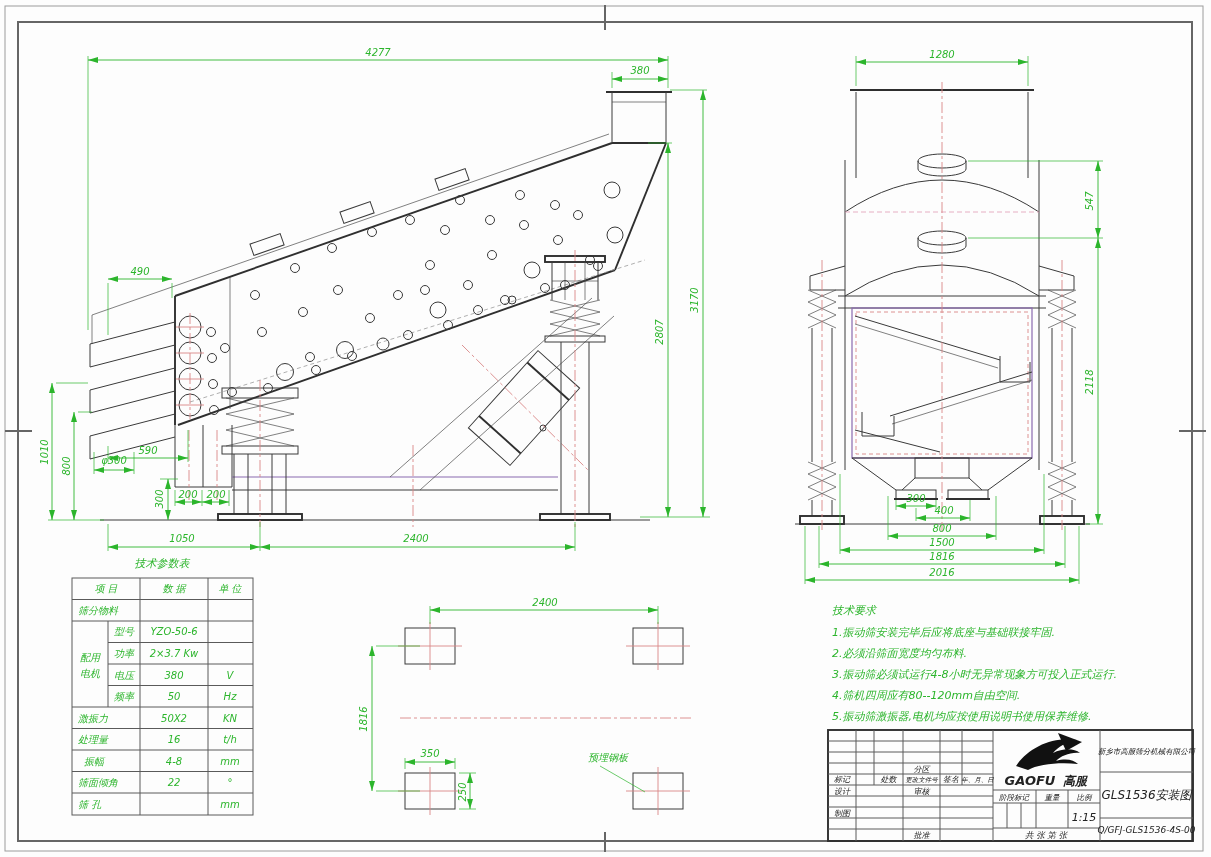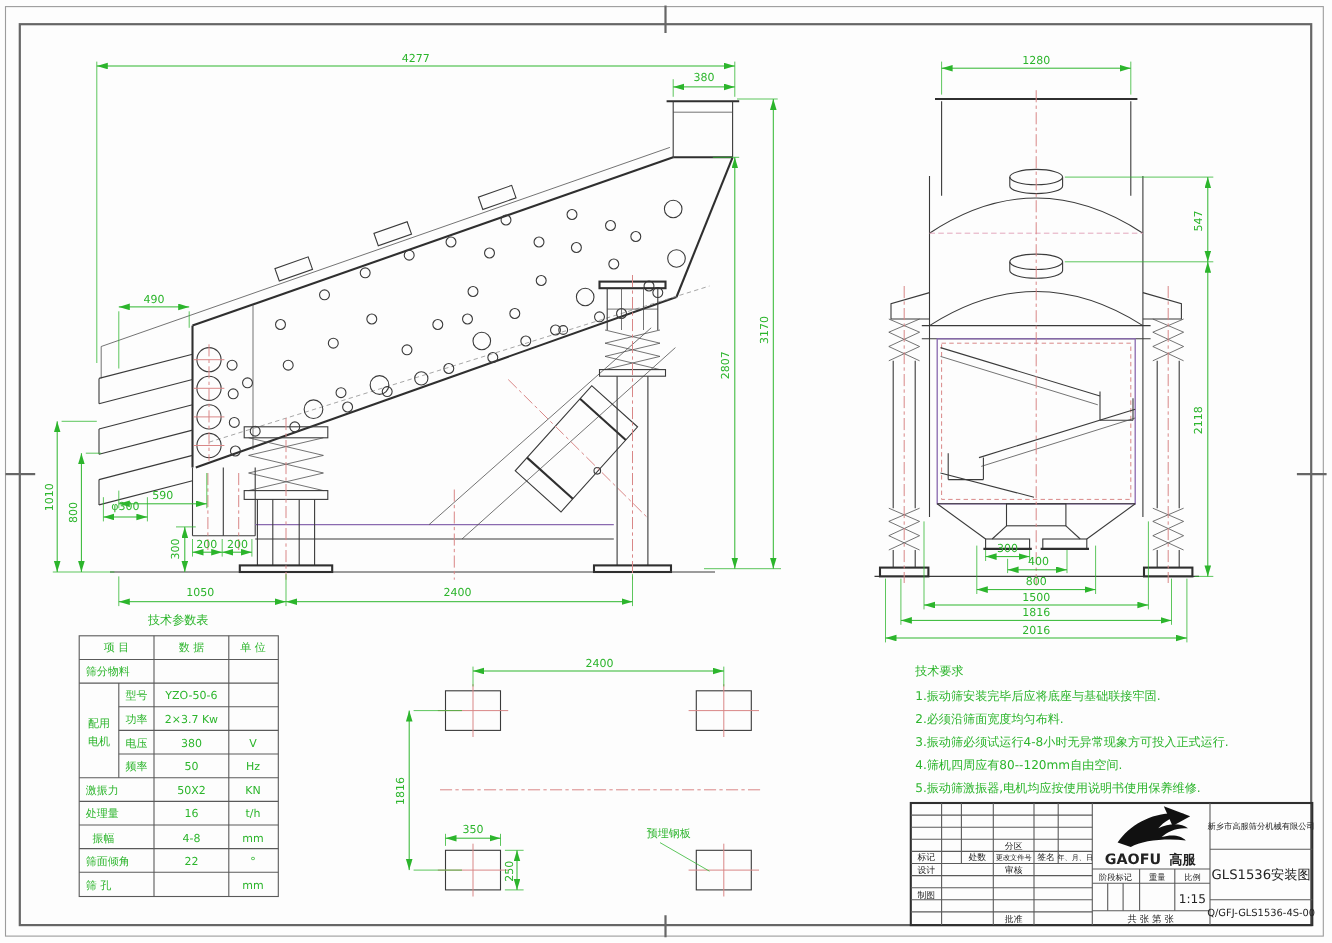--- a/index.html
+++ b/index.html
@@ -1,16 +1,16 @@
 <!DOCTYPE html>
 <html><head>
 <meta charset="utf-8">
 <style>
   html,body{margin:0;padding:0;background:#fff;}
-  #sheet{position:relative;width:1211px;height:857px;background:#fdfdfd;overflow:hidden;}
+  #sheet{position:relative;width:1211px;height:857px;background:#fdfdfd;overflow:hidden;font-style:italic;}
   svg{font-family:"DejaVu Sans","Liberation Sans",sans-serif;}
   
   .k  {stroke:#3a3a3a;fill:none;stroke-width:1;}
   .kt {stroke:#2f2f2f;fill:none;stroke-width:1.9;}
   .kn {stroke:#4a4a4a;fill:none;stroke-width:.7;}
   .dl {stroke:#2cb52c;stroke-width:.9;fill:none;}
   .de {stroke:#2cb52c;stroke-width:.7;fill:none;}
   .rc {stroke:#d98686;stroke-width:.9;fill:none;stroke-dasharray:11 3 3 3;}
   .rs {stroke:#d98686;stroke-width:.9;fill:none;}
   .gd {stroke:#9a9a9a;stroke-width:.8;fill:none;stroke-dasharray:4 3;}

